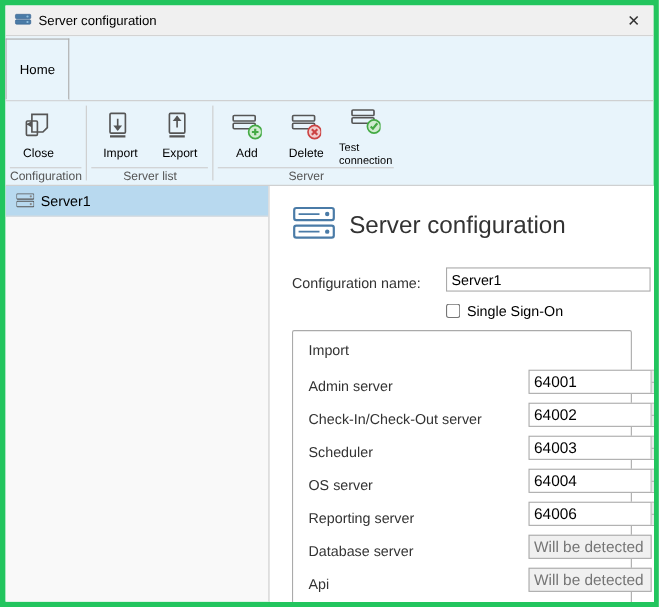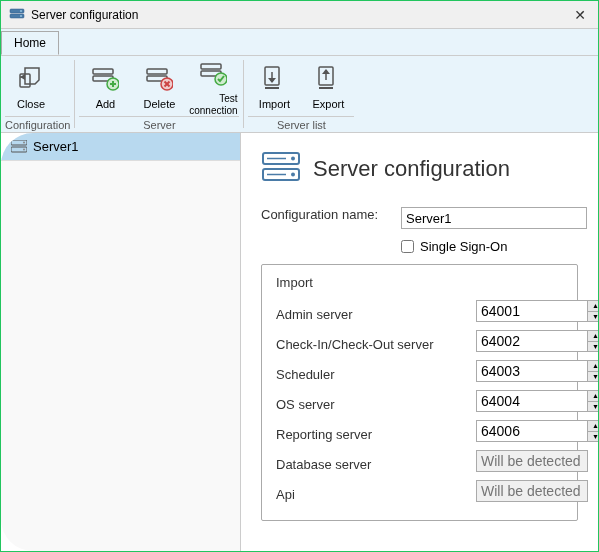--- a/index.html
+++ b/index.html
@@ -10,21 +10,21 @@
       display: flex;
       justify-content: center;
       align-items: center;
       width: 599px;
       height: 552px;
     }
     .window {
       width: 599px;
       height: 552px;
       background: #ffffff;
-      border: 1px solid #22c55e;
+      border: 5px solid #22c55e;
       display: flex;
       flex-direction: column;
       box-shadow: 2px 2px 8px rgba(0,0,0,0.3);
     }
     
     .title-bar {
       background: #f0f0f0;
       border-bottom: 1px solid #ccc;
       height: 28px;
       display: flex;
@@ -62,21 +62,21 @@
     .ribbon {
       background: #e8f4fb;
       border-bottom: 1px solid #ccc;
       flex-shrink: 0;
     }
     .ribbon-tabs {
       display: flex;
       border-bottom: 1px solid #ccc;
     }
     .ribbon-tab {
-      padding: 4px 12px;
+      padding: 20px 12px;
       font-size: 12px;
       background: #cce5f5;
       border: 1px solid #aaa;
       border-bottom: none;
       cursor: pointer;
       margin-top: 2px;
     }
     .ribbon-tab.active {
       background: #e8f4fb;
       border-bottom: 1px solid #e8f4fb;
@@ -115,36 +115,35 @@
       border-radius: 2px;
       padding: 2px;
     }
     .ribbon-btn .btn-icon {
       font-size: 22px;
       line-height: 1;
       margin-bottom: 2px;
     }
     .ribbon-btn .btn-label {
       font-size: 11px;
-      text-align: right;
+      text-align: left;
       line-height: 1.2;
     }
     .ribbon-group-label {
       text-align: center;
       font-size: 11px;
       color: #555;
       padding-top: 2px;
       border-top: 1px solid #ccc;
     }
     
     .main-content {
       display: flex;
       flex: 1;
       overflow: hidden;
-      border-radius: 32px;
     }
     
     .sidebar {
       width: 240px;
       border-right: 1px solid #ccc;
       background: #f9f9f9;
       flex-shrink: 0;
       overflow-y: auto;
     }
     .sidebar-item {
@@ -170,21 +169,21 @@
       gap: 12px;
       margin-bottom: 18px;
     }
     .config-header-title {
       font-size: 22px;
       font-weight: 300;
       color: #333;
     }
     .form-row {
       display: flex;
-      align-items: flex-start;
+      align-items: flex-end;
       margin-bottom: 10px;
       margin-top: 16px;
     }
     .form-label {
       width: 140px;
       font-size: 13px;
       color: #333;
       flex-shrink: 0;
     }
     .form-input {
@@ -318,20 +317,48 @@
                 <rect x="3" y="10" width="10" height="13" rx="1" fill="none" stroke="#555" stroke-width="1.5"></rect>
                 <polygon points="8,4 22,4 22,16 18,20 8,20" fill="none" stroke="#555" stroke-width="1.5"></polygon>
                 <line x1="3" y1="13" x2="8" y2="13" stroke="#555" stroke-width="1.2"></line>
                 <polygon points="3,13 8,10 8,16" fill="#555"></polygon>
               </svg>
             </span>
             <span class="btn-label">Close</span>
           </button>
         </div>
         <div class="ribbon-group-label">Configuration</div>
+      </div>
+
+      <div class="ribbon-group">
+        <div class="ribbon-buttons">
+          <button class="ribbon-btn">
+            <span class="btn-icon">
+              <svg width="28" height="28" viewBox="0 0 28 28">
+                <rect x="5" y="3" width="14" height="18" rx="1" fill="none" stroke="#555" stroke-width="1.5"></rect>
+                <line x1="12" y1="8" x2="12" y2="18" stroke="#555" stroke-width="1.5"></line>
+                <polygon points="8,14 12,19 16,14" fill="#555"></polygon>
+                <line x1="5" y1="24" x2="19" y2="24" stroke="#555" stroke-width="2"></line>
+              </svg>
+            </span>
+            <span class="btn-label">Import</span>
+          </button>
+          <button class="ribbon-btn">
+            <span class="btn-icon">
+              <svg width="28" height="28" viewBox="0 0 28 28">
+                <rect x="5" y="3" width="14" height="18" rx="1" fill="none" stroke="#555" stroke-width="1.5"></rect>
+                <line x1="12" y1="6" x2="12" y2="16" stroke="#555" stroke-width="1.5"></line>
+                <polygon points="8,10 12,5 16,10" fill="#555"></polygon>
+                <line x1="5" y1="24" x2="19" y2="24" stroke="#555" stroke-width="2"></line>
+              </svg>
+            </span>
+            <span class="btn-label">Export</span>
+          </button>
+        </div>
+        <div class="ribbon-group-label">Server list</div>
       </div>
 
       <div class="ribbon-group">
         <div class="ribbon-buttons">
           <button class="ribbon-btn">
             <span class="btn-icon">
               <svg width="28" height="28" viewBox="0 0 28 28">
                 <rect x="2" y="5" width="20" height="5" rx="1" fill="none" stroke="#555" stroke-width="1.5"></rect>
                 <rect x="2" y="12" width="20" height="5" rx="1" fill="none" stroke="#555" stroke-width="1.5"></rect>
                 <circle cx="22" cy="20" r="6" fill="#d0ecd0" stroke="#4a4" stroke-width="1.5"></circle>
@@ -361,48 +388,20 @@
                 <circle cx="22" cy="20" r="6" fill="#d0ecd0" stroke="#4a4" stroke-width="1.5"></circle>
                 <polyline points="19,20 21,22 25,17" stroke="#4a4" stroke-width="2" fill="none"></polyline>
               </svg>
             </span>
             <span class="btn-label" style="white-space:pre-line;font-size:10px;">Test
 connection</span>
           </button>
         </div>
         <div class="ribbon-group-label">Server</div>
       </div>
-
-      <div class="ribbon-group">
-        <div class="ribbon-buttons">
-          <button class="ribbon-btn">
-            <span class="btn-icon">
-              <svg width="28" height="28" viewBox="0 0 28 28">
-                <rect x="5" y="3" width="14" height="18" rx="1" fill="none" stroke="#555" stroke-width="1.5"></rect>
-                <line x1="12" y1="8" x2="12" y2="18" stroke="#555" stroke-width="1.5"></line>
-                <polygon points="8,14 12,19 16,14" fill="#555"></polygon>
-                <line x1="5" y1="24" x2="19" y2="24" stroke="#555" stroke-width="2"></line>
-              </svg>
-            </span>
-            <span class="btn-label">Import</span>
-          </button>
-          <button class="ribbon-btn">
-            <span class="btn-icon">
-              <svg width="28" height="28" viewBox="0 0 28 28">
-                <rect x="5" y="3" width="14" height="18" rx="1" fill="none" stroke="#555" stroke-width="1.5"></rect>
-                <line x1="12" y1="6" x2="12" y2="16" stroke="#555" stroke-width="1.5"></line>
-                <polygon points="8,10 12,5 16,10" fill="#555"></polygon>
-                <line x1="5" y1="24" x2="19" y2="24" stroke="#555" stroke-width="2"></line>
-              </svg>
-            </span>
-            <span class="btn-label">Export</span>
-          </button>
-        </div>
-        <div class="ribbon-group-label">Server list</div>
-      </div>
     </div>
   </div>
 
   <div class="main-content">
 
     <div class="sidebar">
       <div class="sidebar-item selected">
         <svg class="small-server" viewBox="0 0 16 14">
           <rect x="0" y="0" width="16" height="5" rx="1" fill="none" stroke="#555" stroke-width="1"></rect>
           <rect x="0" y="7" width="16" height="5" rx="1" fill="none" stroke="#555" stroke-width="1"></rect>

